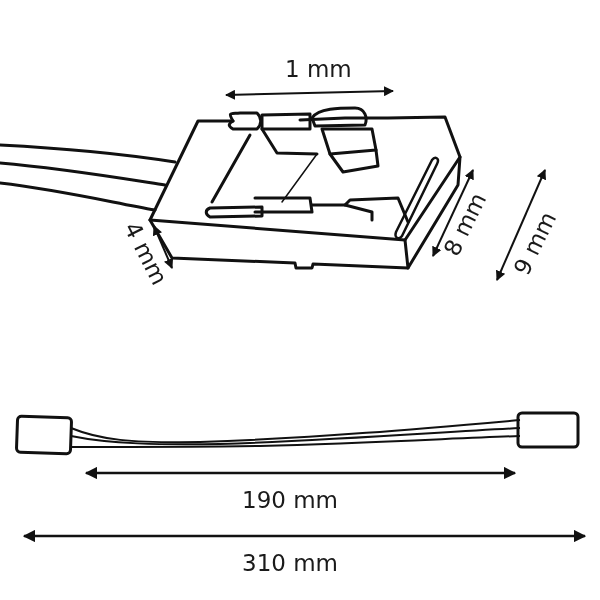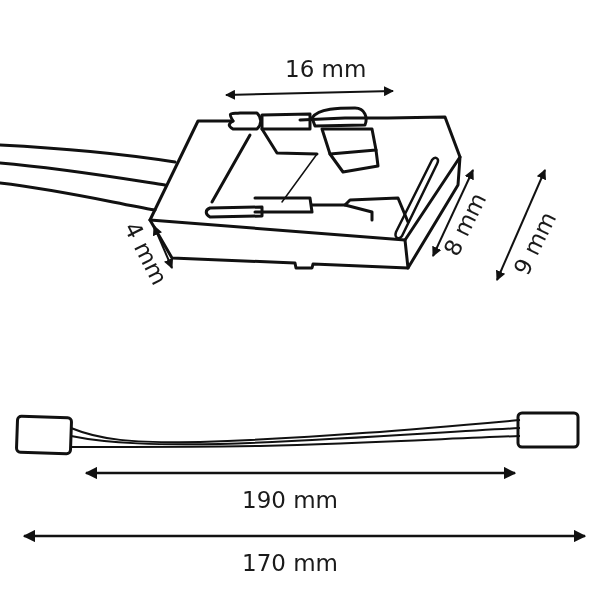--- a/index.html
+++ b/index.html
@@ -61,18 +61,18 @@
     <path d="M71,428 C100,440 130,443 200,442 C320,438 430,428 520,420" stroke-width="2"></path>
     <path d="M71,436 C110,444 160,445 220,444 C340,440 440,432 520,428" stroke-width="2"></path>
     <path d="M71,447 C130,447 200,447 260,446 C370,443 460,438 520,436" stroke-width="2"></path>
   </g>
   <g stroke="#111" stroke-width="2.5" fill="none">
     <line x1="86" y1="473" x2="515" y2="473" marker-start="url(#ah)" marker-end="url(#ah)"></line>
     <line x1="24" y1="536" x2="585" y2="536" marker-start="url(#ah)" marker-end="url(#ah)"></line>
   </g>
 </svg>
 
-<div class="lbl" style="left:285px;top:58px;">16 mm</div>
+<div class="lbl" style="left:285px;top:58px;">1 mm</div>
 <div class="lbl rot" style="left:112px;top:242px;transform:rotate(63deg);">4 mm</div>
 <div class="lbl rot" style="left:432px;top:213px;transform:rotate(-64deg);">8 mm</div>
 <div class="lbl rot" style="left:502px;top:232px;transform:rotate(-64deg);">9 mm</div>
 <div class="lbl" style="left:242px;top:489px;">190 mm</div>
-<div class="lbl" style="left:242px;top:552px;">170 mm</div>
+<div class="lbl" style="left:242px;top:552px;">310 mm</div>
 
 </body></html>

